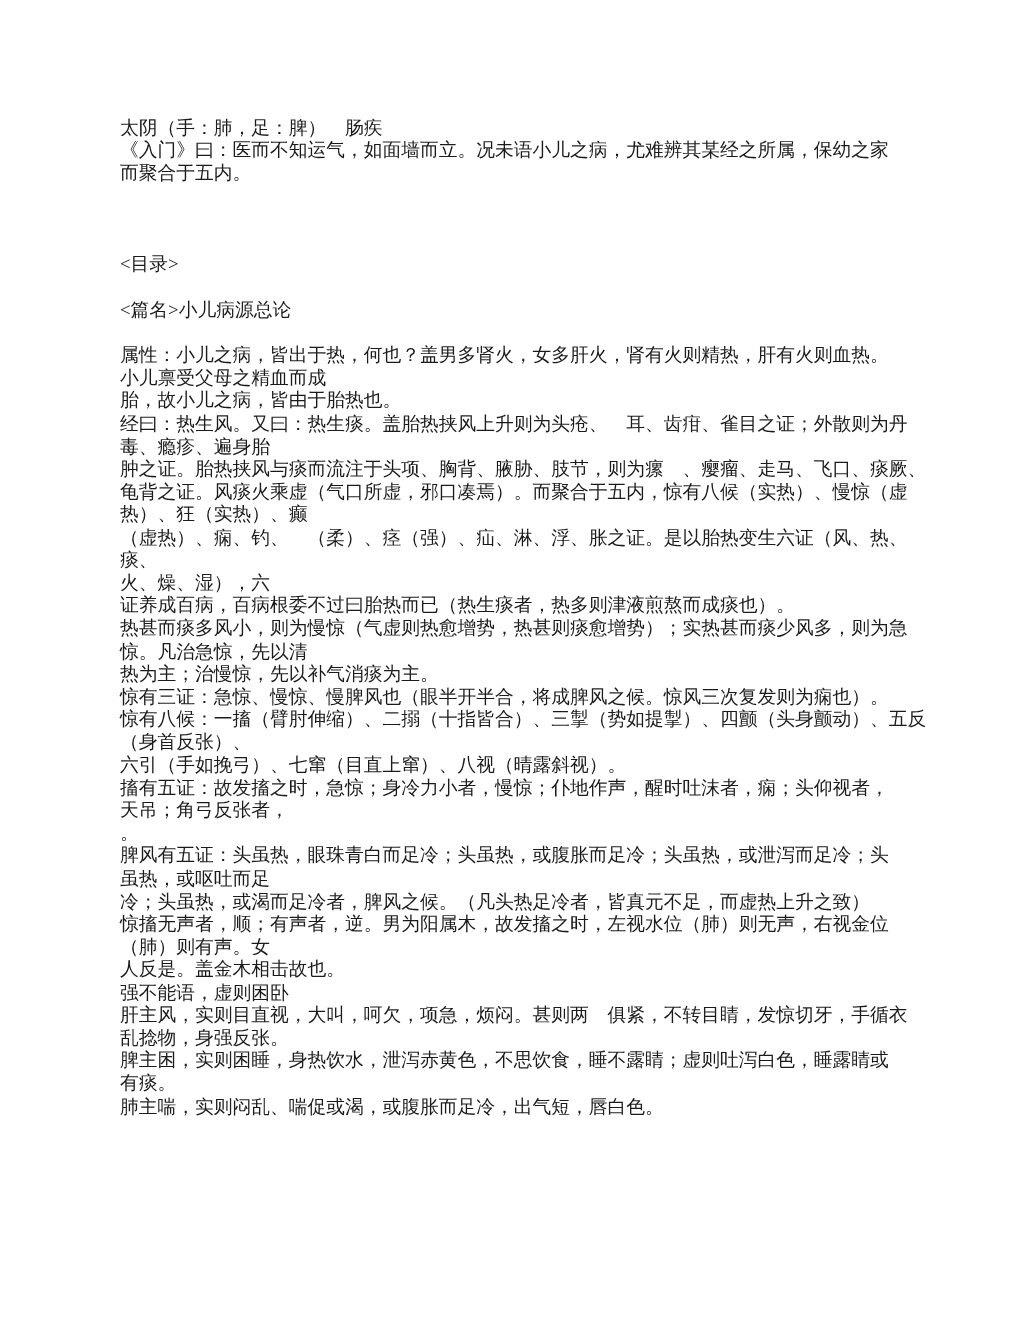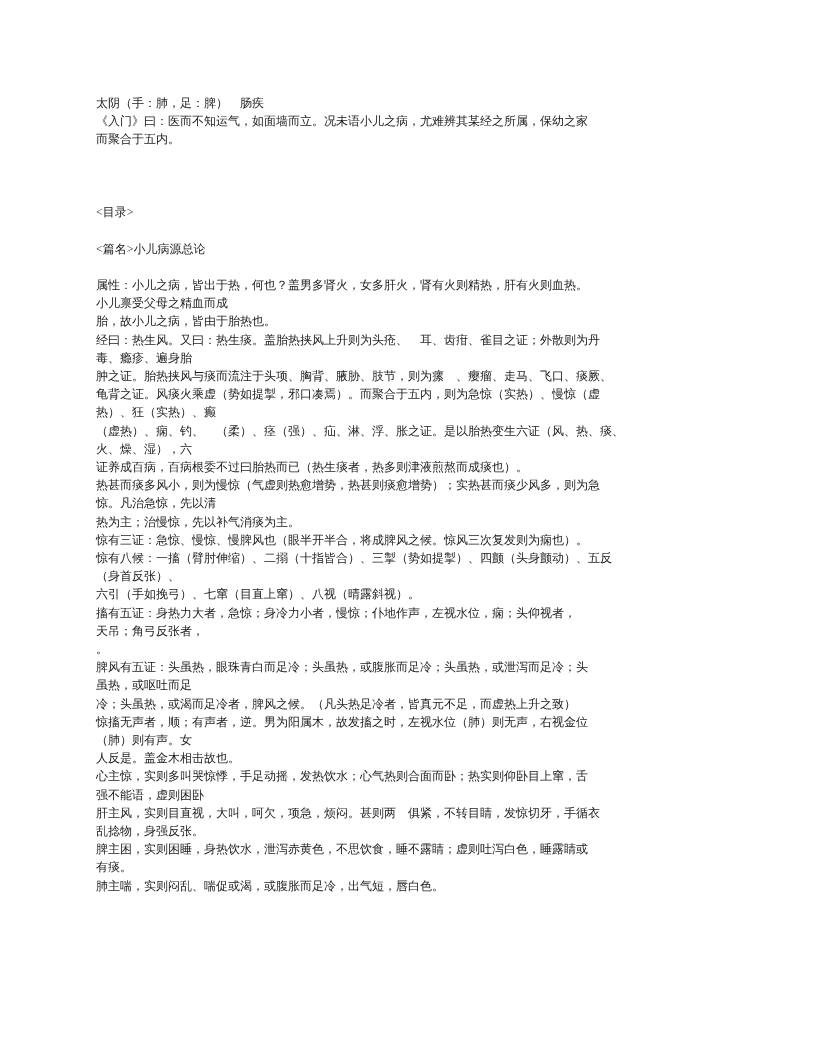--- a/index.html
+++ b/index.html
@@ -14,21 +14,21 @@
     height: 1056px;
     background: #ffffff;
     overflow: hidden;
   }
   .doc-body {
     position: absolute;
     top: 94px;
     left: 96px;
     width: 650px;
     font-family: "Liberation Serif", "DejaVu Serif", serif;
-    font-size: 12px;
+    font-size: 15px;
     line-height: 18.2px;
     color: #1b1b1b;
   }
   .text-line {
     min-height: 18.2px;
     white-space: pre-wrap;
     word-break: break-all;
   }
 </style>
 </head>
@@ -45,42 +45,41 @@
       <div class="text-line">&lt;目录&gt;</div>
       <div class="text-line"></div>
       <div class="text-line">&lt;篇名&gt;小儿病源总论</div>
       <div class="text-line"></div>
       <div class="text-line">属性：小儿之病，皆出于热，何也？盖男多肾火，女多肝火，肾有火则精热，肝有火则血热。</div>
       <div class="text-line">小儿禀受父母之精血而成</div>
       <div class="text-line">胎，故小儿之病，皆由于胎热也。</div>
       <div class="text-line">经曰：热生风。又曰：热生痰。盖胎热挟风上升则为头疮、　耳、齿疳、雀目之证；外散则为丹</div>
       <div class="text-line">毒、瘾疹、遍身胎</div>
       <div class="text-line">肿之证。胎热挟风与痰而流注于头项、胸背、腋胁、肢节，则为瘰　、瘿瘤、走马、飞口、痰厥、</div>
-      <div class="text-line">龟背之证。风痰火乘虚（势如提掣，邪口凑焉）。而聚合于五内，则为急惊（实热）、慢惊（虚</div>
+      <div class="text-line">龟背之证。风痰火乘虚（气口所虚，邪口凑焉）。而聚合于五内，惊有八候（实热）、慢惊（虚</div>
       <div class="text-line">热）、狂（实热）、癫</div>
       <div class="text-line">（虚热）、痫、钓、　（柔）、痉（强）、疝、淋、浮、胀之证。是以胎热变生六证（风、热、痰、</div>
       <div class="text-line">火、燥、湿），六</div>
       <div class="text-line">证养成百病，百病根委不过曰胎热而已（热生痰者，热多则津液煎熬而成痰也）。</div>
       <div class="text-line">热甚而痰多风小，则为慢惊（气虚则热愈增势，热甚则痰愈增势）；实热甚而痰少风多，则为急</div>
       <div class="text-line">惊。凡治急惊，先以清</div>
       <div class="text-line">热为主；治慢惊，先以补气消痰为主。</div>
       <div class="text-line">惊有三证：急惊、慢惊、慢脾风也（眼半开半合，将成脾风之候。惊风三次复发则为痫也）。</div>
       <div class="text-line">惊有八候：一搐（臂肘伸缩）、二搦（十指皆合）、三掣（势如提掣）、四颤（头身颤动）、五反</div>
       <div class="text-line">（身首反张）、</div>
       <div class="text-line">六引（手如挽弓）、七窜（目直上窜）、八视（晴露斜视）。</div>
-      <div class="text-line">搐有五证：身热力大者，急惊；身冷力小者，慢惊；仆地作声，左视水位，痫；头仰视者，</div>
+      <div class="text-line">搐有五证：故发搐之时，急惊；身冷力小者，慢惊；仆地作声，醒时吐沫者，痫；头仰视者，</div>
       <div class="text-line">天吊；角弓反张者，</div>
       <div class="text-line">。</div>
       <div class="text-line">脾风有五证：头虽热，眼珠青白而足冷；头虽热，或腹胀而足冷；头虽热，或泄泻而足冷；头</div>
       <div class="text-line">虽热，或呕吐而足</div>
       <div class="text-line">冷；头虽热，或渴而足冷者，脾风之候。（凡头热足冷者，皆真元不足，而虚热上升之致）</div>
       <div class="text-line">惊搐无声者，顺；有声者，逆。男为阳属木，故发搐之时，左视水位（肺）则无声，右视金位</div>
       <div class="text-line">（肺）则有声。女</div>
       <div class="text-line">人反是。盖金木相击故也。</div>
-      <div class="text-line">心主惊，实则多叫哭惊悸，手足动摇，发热饮水；心气热则合面而卧；热实则仰卧目上窜，舌</div>
       <div class="text-line">强不能语，虚则困卧</div>
       <div class="text-line">肝主风，实则目直视，大叫，呵欠，项急，烦闷。甚则两　俱紧，不转目睛，发惊切牙，手循衣</div>
       <div class="text-line">乱捻物，身强反张。</div>
       <div class="text-line">脾主困，实则困睡，身热饮水，泄泻赤黄色，不思饮食，睡不露睛；虚则吐泻白色，睡露睛或</div>
       <div class="text-line">有痰。</div>
       <div class="text-line">肺主喘，实则闷乱、喘促或渴，或腹胀而足冷，出气短，唇白色。</div>
     </div>
 </div>
 
 </body></html>

